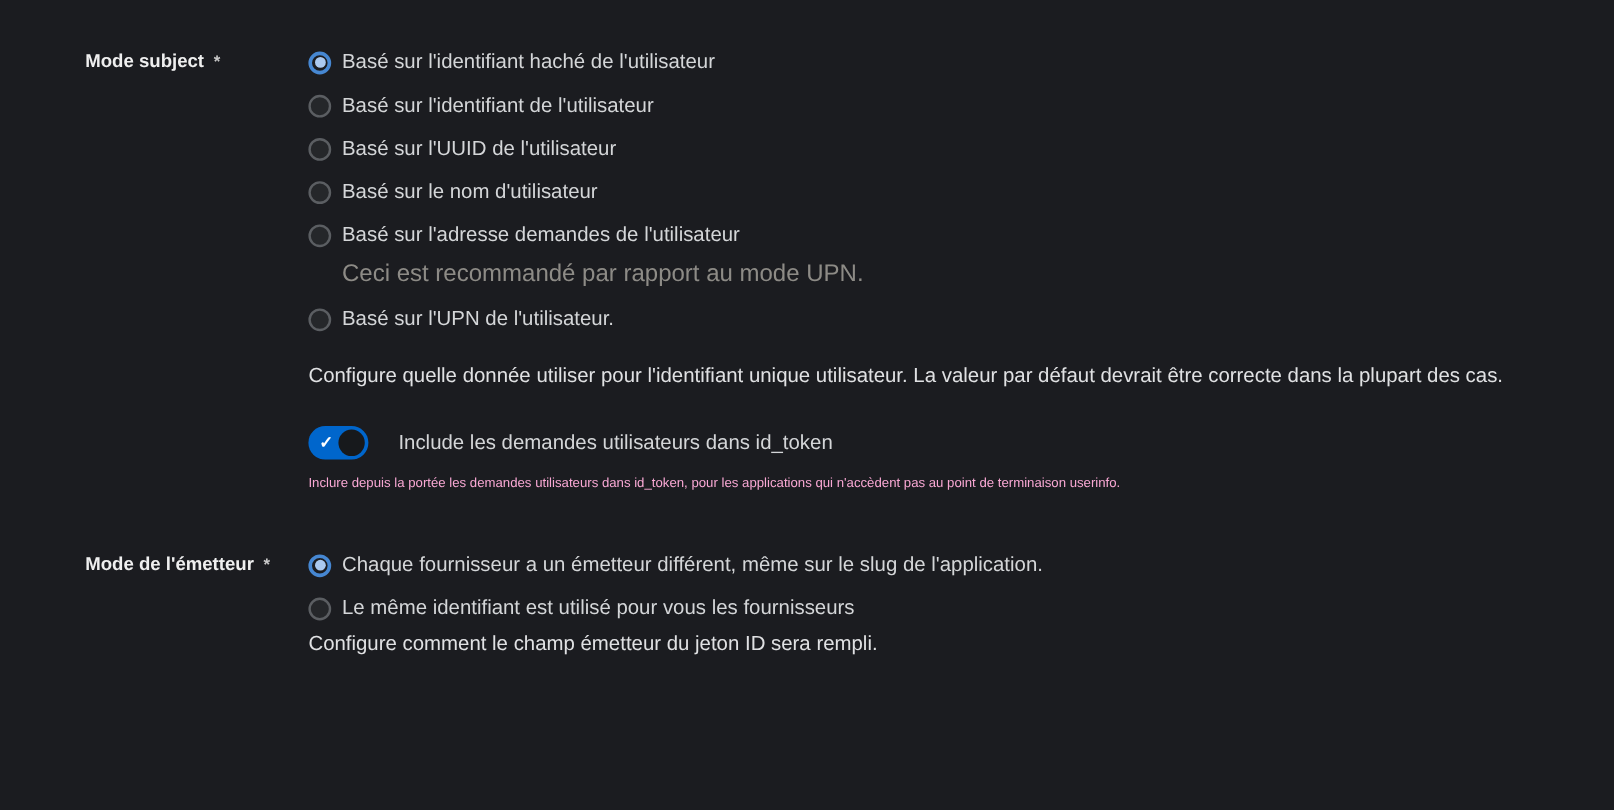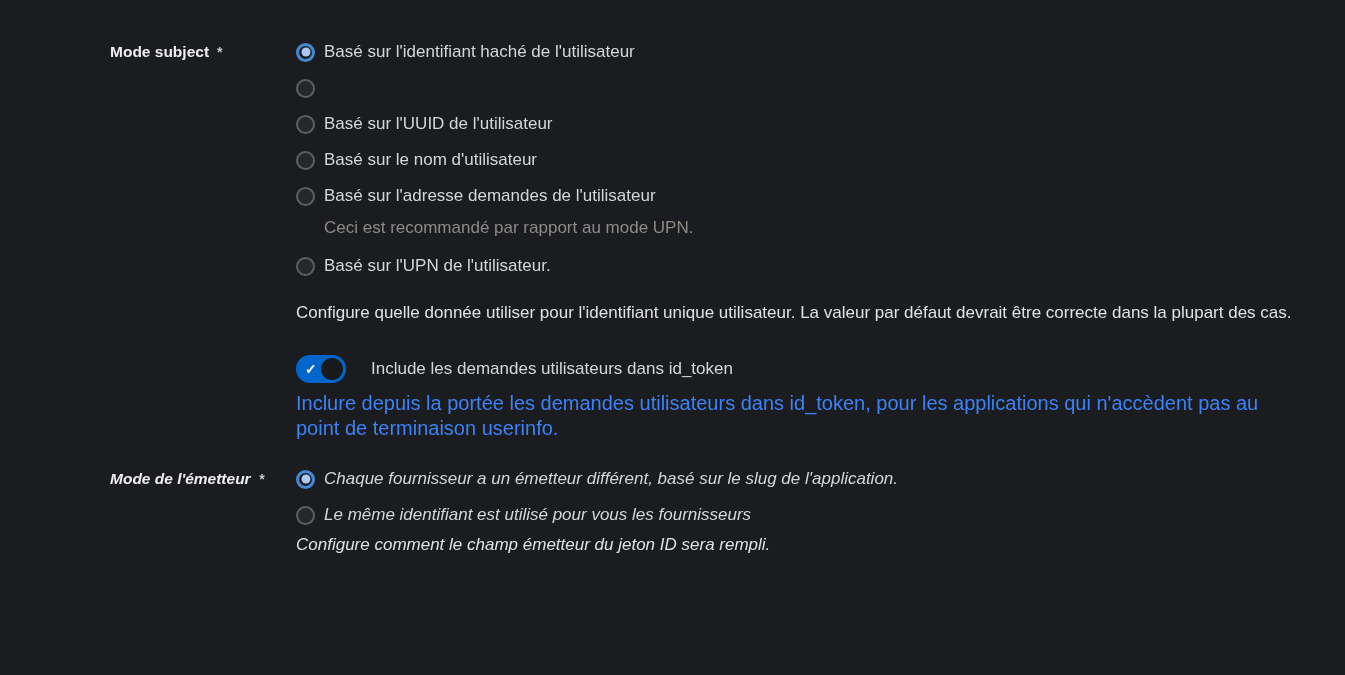--- a/index.html
+++ b/index.html
@@ -8,21 +8,21 @@
     background: #1b1c20;
     width: 1345px;
     height: 675px;
     overflow: hidden;
     font-family: "Liberation Sans", sans-serif;
   }
   .app {
     box-sizing: border-box;
     width: 1345px;
     height: 675px;
-    padding: 41px 48px 0 110px;
+    padding: 41px 48px 0 71px;
   }
   .form-row {
     display: flex;
     align-items: flex-start;
   }
   .label-cell {
     width: 186px;
     flex-shrink: 0;
     padding-top: 2px;
     font-size: 15.5px;
@@ -73,21 +73,21 @@
     border-radius: 50%;
     background: #abc9ef;
   }
   .radio-label {
     font-size: 17px;
     color: #d4d6d8;
     white-space: nowrap;
   }
   .option-help {
     margin: 8px 0 0 28px;
-    font-size: 17px;
+    font-size: 20px;
     line-height: 26px;
     color: #8d8b86;
     max-width: 1000px;
   }
   .field-desc {
     margin-top: 20px;
     font-size: 17px;
     line-height: 31px;
     color: #e0e1e3;
     max-width: 1005px;
@@ -129,26 +129,26 @@
   }
   .switch-label {
     margin-left: 25px;
     font-size: 17px;
     color: #d4d6d8;
     cursor: pointer;
     text-align: center;
   }
   .helper-text {
     margin-top: 8px;
-    font-size: 20px;
+    font-size: 11px;
     line-height: 25px;
-    color: #3b82f6;
+    color: #f9a8d4;
     max-width: 1010px;
   }
-  .issuer-row { margin-top: 27px; font-style: italic; }
+  .issuer-row { margin-top: 44px; }
   .issuer-row .field-desc { margin-top: 3px; }
   .issuer-row .radio-label { white-space: normal; }
 </style>
 </head>
 <body>
 
 <div class="app">
 
   <div class="form-row">
     <div class="label-cell">
@@ -156,20 +156,21 @@
     </div>
     <div class="content-cell">
 
       <div class="radio-option">
         <span class="radio checked"></span>
         <span class="radio-label">Basé sur l'identifiant haché de l'utilisateur</span>
       </div>
 
       <div class="radio-option">
         <span class="radio"></span>
+        <span class="radio-label">Basé sur l'identifiant de l'utilisateur</span>
       </div>
 
       <div class="radio-option">
         <span class="radio"></span>
         <span class="radio-label">Basé sur l'UUID de l'utilisateur</span>
       </div>
 
       <div class="radio-option">
         <span class="radio"></span>
         <span class="radio-label">Basé sur le nom d'utilisateur</span>
@@ -205,21 +206,21 @@
   </div>
 
   <div class="form-row issuer-row">
     <div class="label-cell">
       <span>Mode de l'émetteur</span><span class="req">*</span>
     </div>
     <div class="content-cell">
 
       <div class="radio-option">
         <span class="radio checked"></span>
-        <span class="radio-label">Chaque fournisseur a un émetteur différent, basé sur le slug de l'application.</span>
+        <span class="radio-label">Chaque fournisseur a un émetteur différent, même sur le slug de l'application.</span>
       </div>
 
       <div class="radio-option">
         <span class="radio"></span>
         <span class="radio-label">Le même identifiant est utilisé pour vous les fournisseurs</span>
       </div>
 
       <div class="field-desc">Configure comment le champ émetteur du jeton ID sera rempli.</div>
     </div>
   </div>

